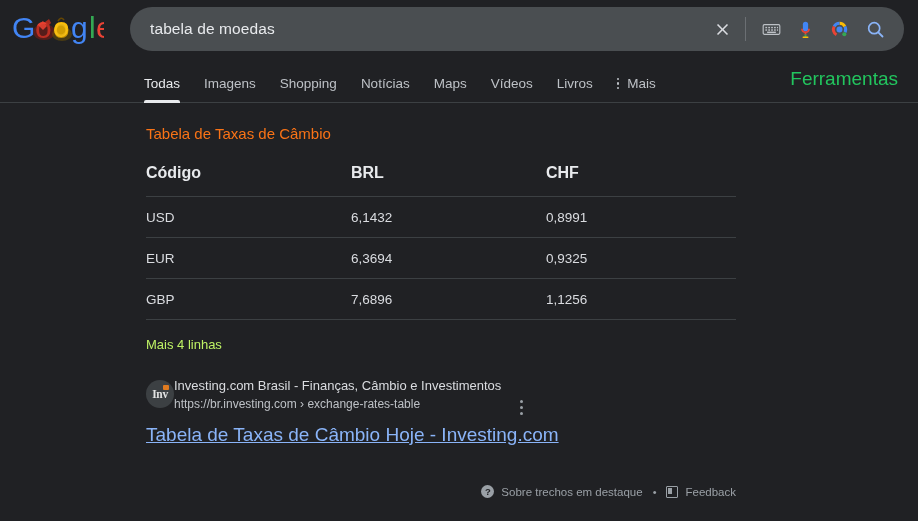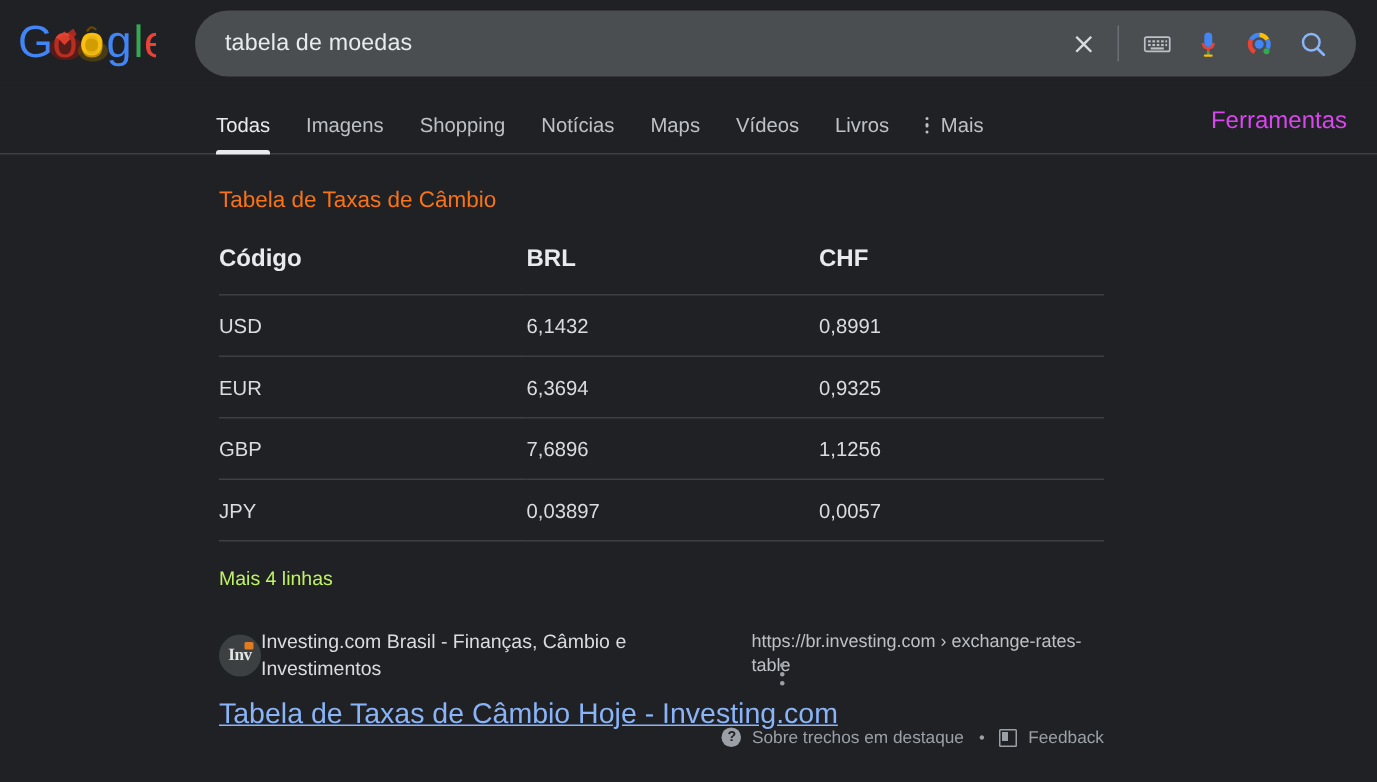--- a/index.html
+++ b/index.html
@@ -107,22 +107,22 @@
     background: #e8eaed;
     border-radius: 2px 2px 0 0;
   }
   .dots-v {
     display: inline-flex; flex-direction: column; gap: 2px; margin-right: 2px;
   }
   .dots-v i { width: 2.5px; height: 2.5px; background: #bdc1c6; border-radius: 50%; display: block; }
 
   .tools-btn {
     margin-left: auto;
-    font-size: 16px;
-    color: #d946ef;
+    font-size: 19px;
+    color: #22c55e;
     padding-bottom: 12px;
     cursor: pointer;
     white-space: nowrap;
   }
 
   
   .main {
     padding: 22px 0 0 146px;
   }
 
@@ -188,21 +188,21 @@
     font-family: "Liberation Serif", serif;
   }
   .favicon .fav-dot {
     position: absolute;
     top: 5px; right: 5px;
     width: 6px; height: 5px;
     background: #e07b20;
     border-radius: 1px;
   }
 
-  .res-meta { display: flex; flex-direction: row; gap: 1px; }
+  .res-meta { display: flex; flex-direction: column; gap: 1px; }
   .res-site { font-size: 13px; color: #dadce0; line-height: 1.35; }
   .res-url  { font-size: 12px; color: #bdc1c6; line-height: 1.35; }
 
   .res-menu {
     position: absolute;
     left: 366px;
     top: 20px;
     width: 18px; height: 20px;
     display: flex; flex-direction: column; align-items: center; justify-content: center; gap: 3px;
     cursor: pointer;
@@ -400,25 +400,20 @@
         <tr>
           <td>EUR</td>
           <td>6,3694</td>
           <td>0,9325</td>
         </tr>
         <tr>
           <td>GBP</td>
           <td>7,6896</td>
           <td>1,1256</td>
         </tr>
-        <tr>
-          <td>JPY</td>
-          <td>0,03897</td>
-          <td>0,0057</td>
-        </tr>
       </tbody>
     </table>
 
     <span class="more-rows">Mais 4 linhas</span>
 
     
     <div class="result">
       <div class="res-head">
         <div class="favicon">
           <span class="fav-txt">Inv</span>

